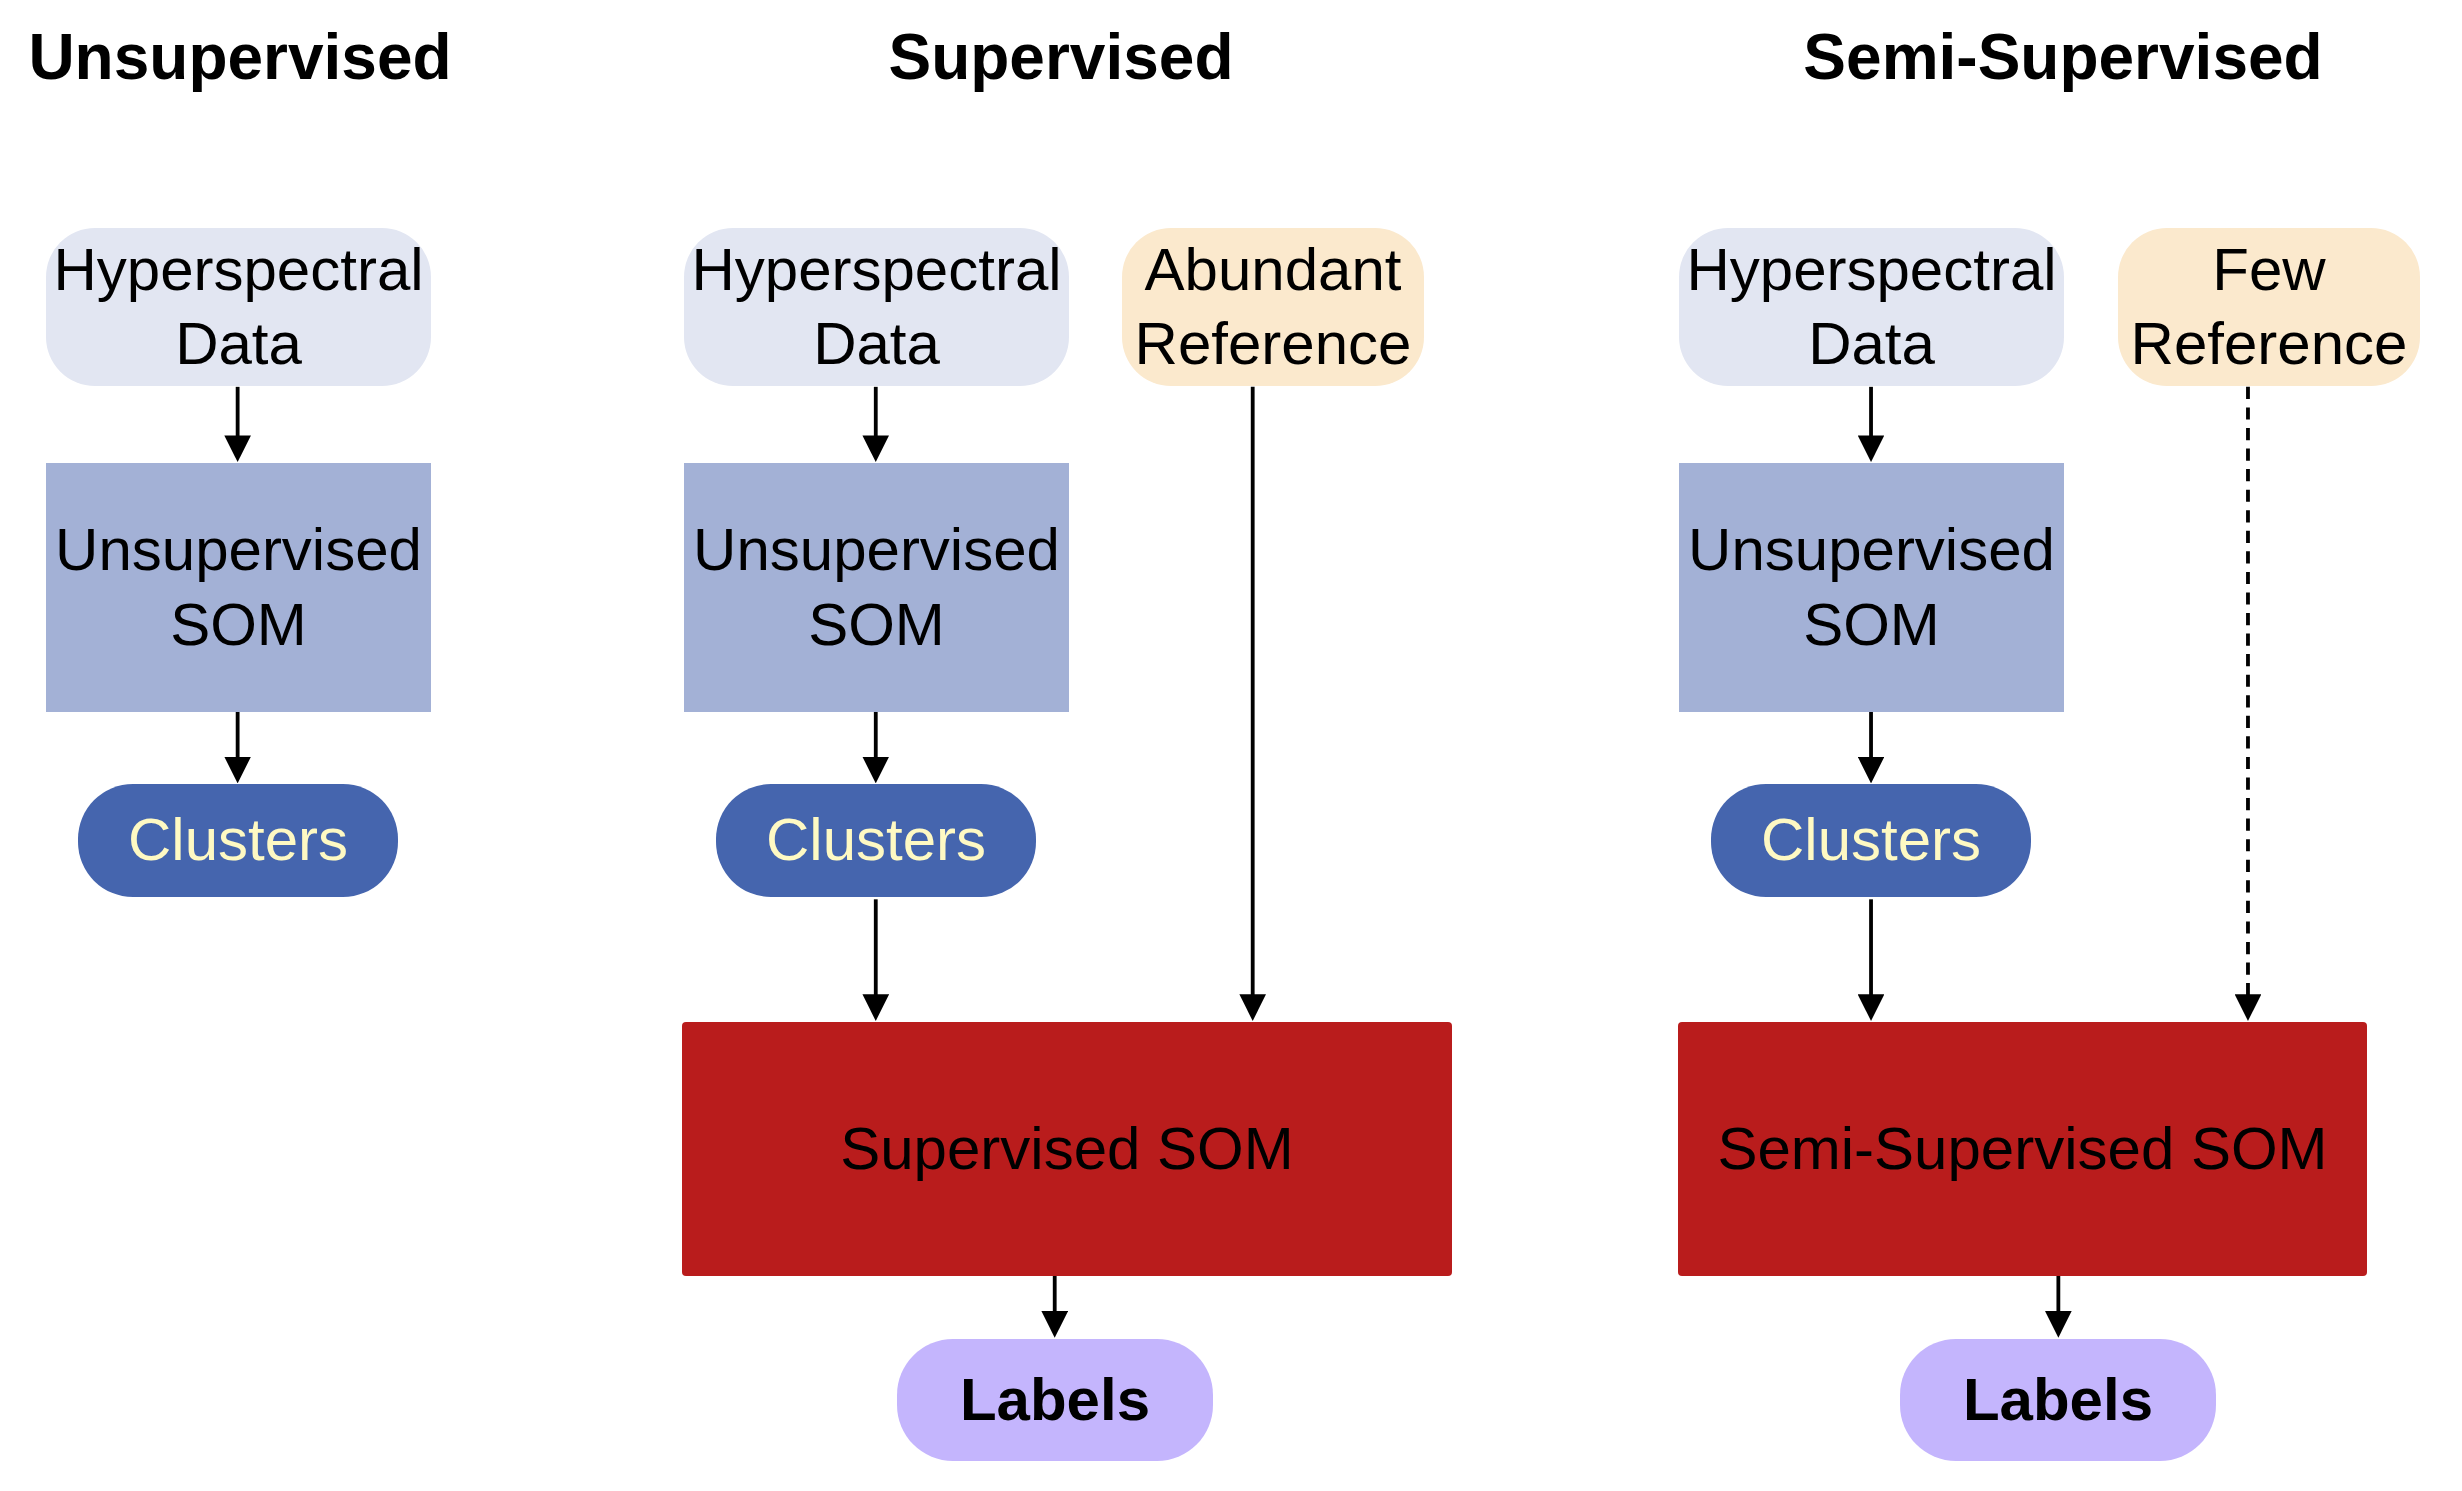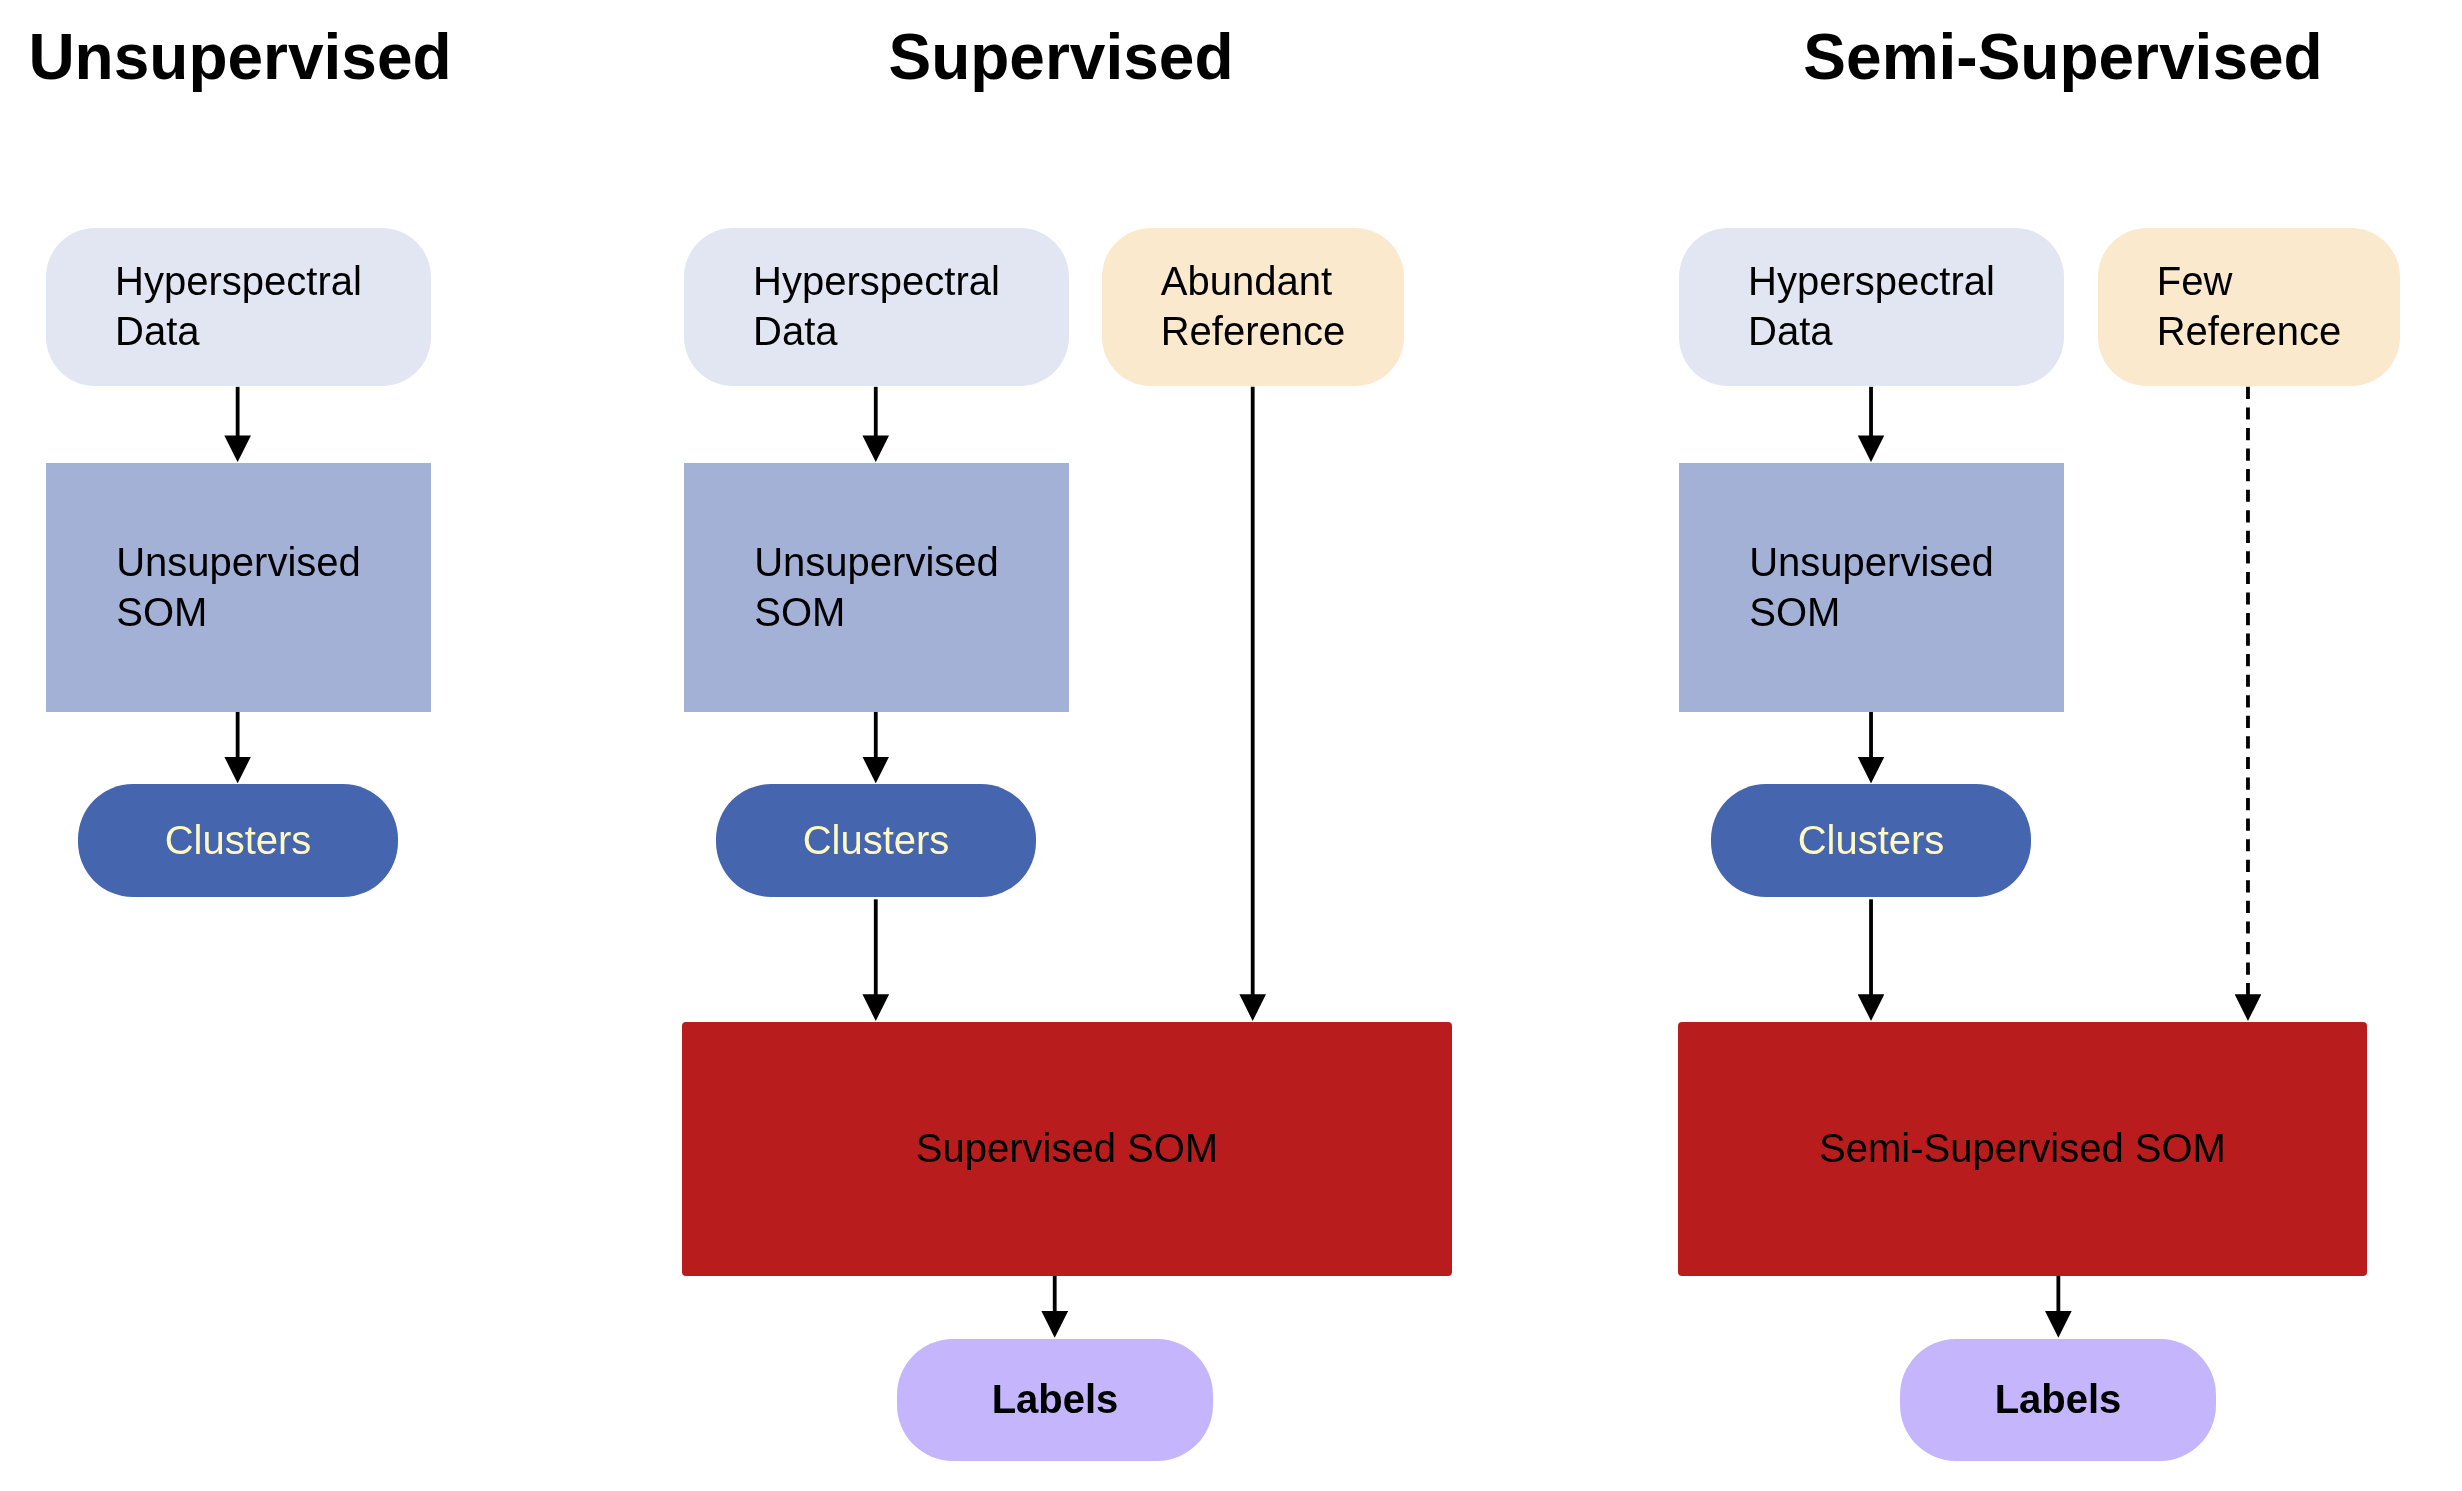--- a/index.html
+++ b/index.html
@@ -23,34 +23,35 @@
     font-size: 64px;
     font-weight: bold;
     white-space: nowrap;
     letter-spacing: 0px;
   }
   .node {
     position: absolute;
     display: flex;
     align-items: center;
     justify-content: center;
-    text-align: left;
-    font-size: 40px;
+    text-align: center;
+    font-size: 60px;
     line-height: 1.24;
     white-space: pre-line;
     box-sizing: border-box;
     padding: 0 21px;
   }
   .pill-input {
     background: #e2e6f2;
     border-radius: 49px;
   }
   .pill-ref {
     background: #fbe9cd;
     border-radius: 49px;
+    margin-left: 20px;
   }
   .box-som {
     background: #a3b1d6;
     border-radius: 0;
   }
   .pill-clusters {
     background: #4565ae;
     color: #fef9c3;
     border-radius: 55px;
   }

